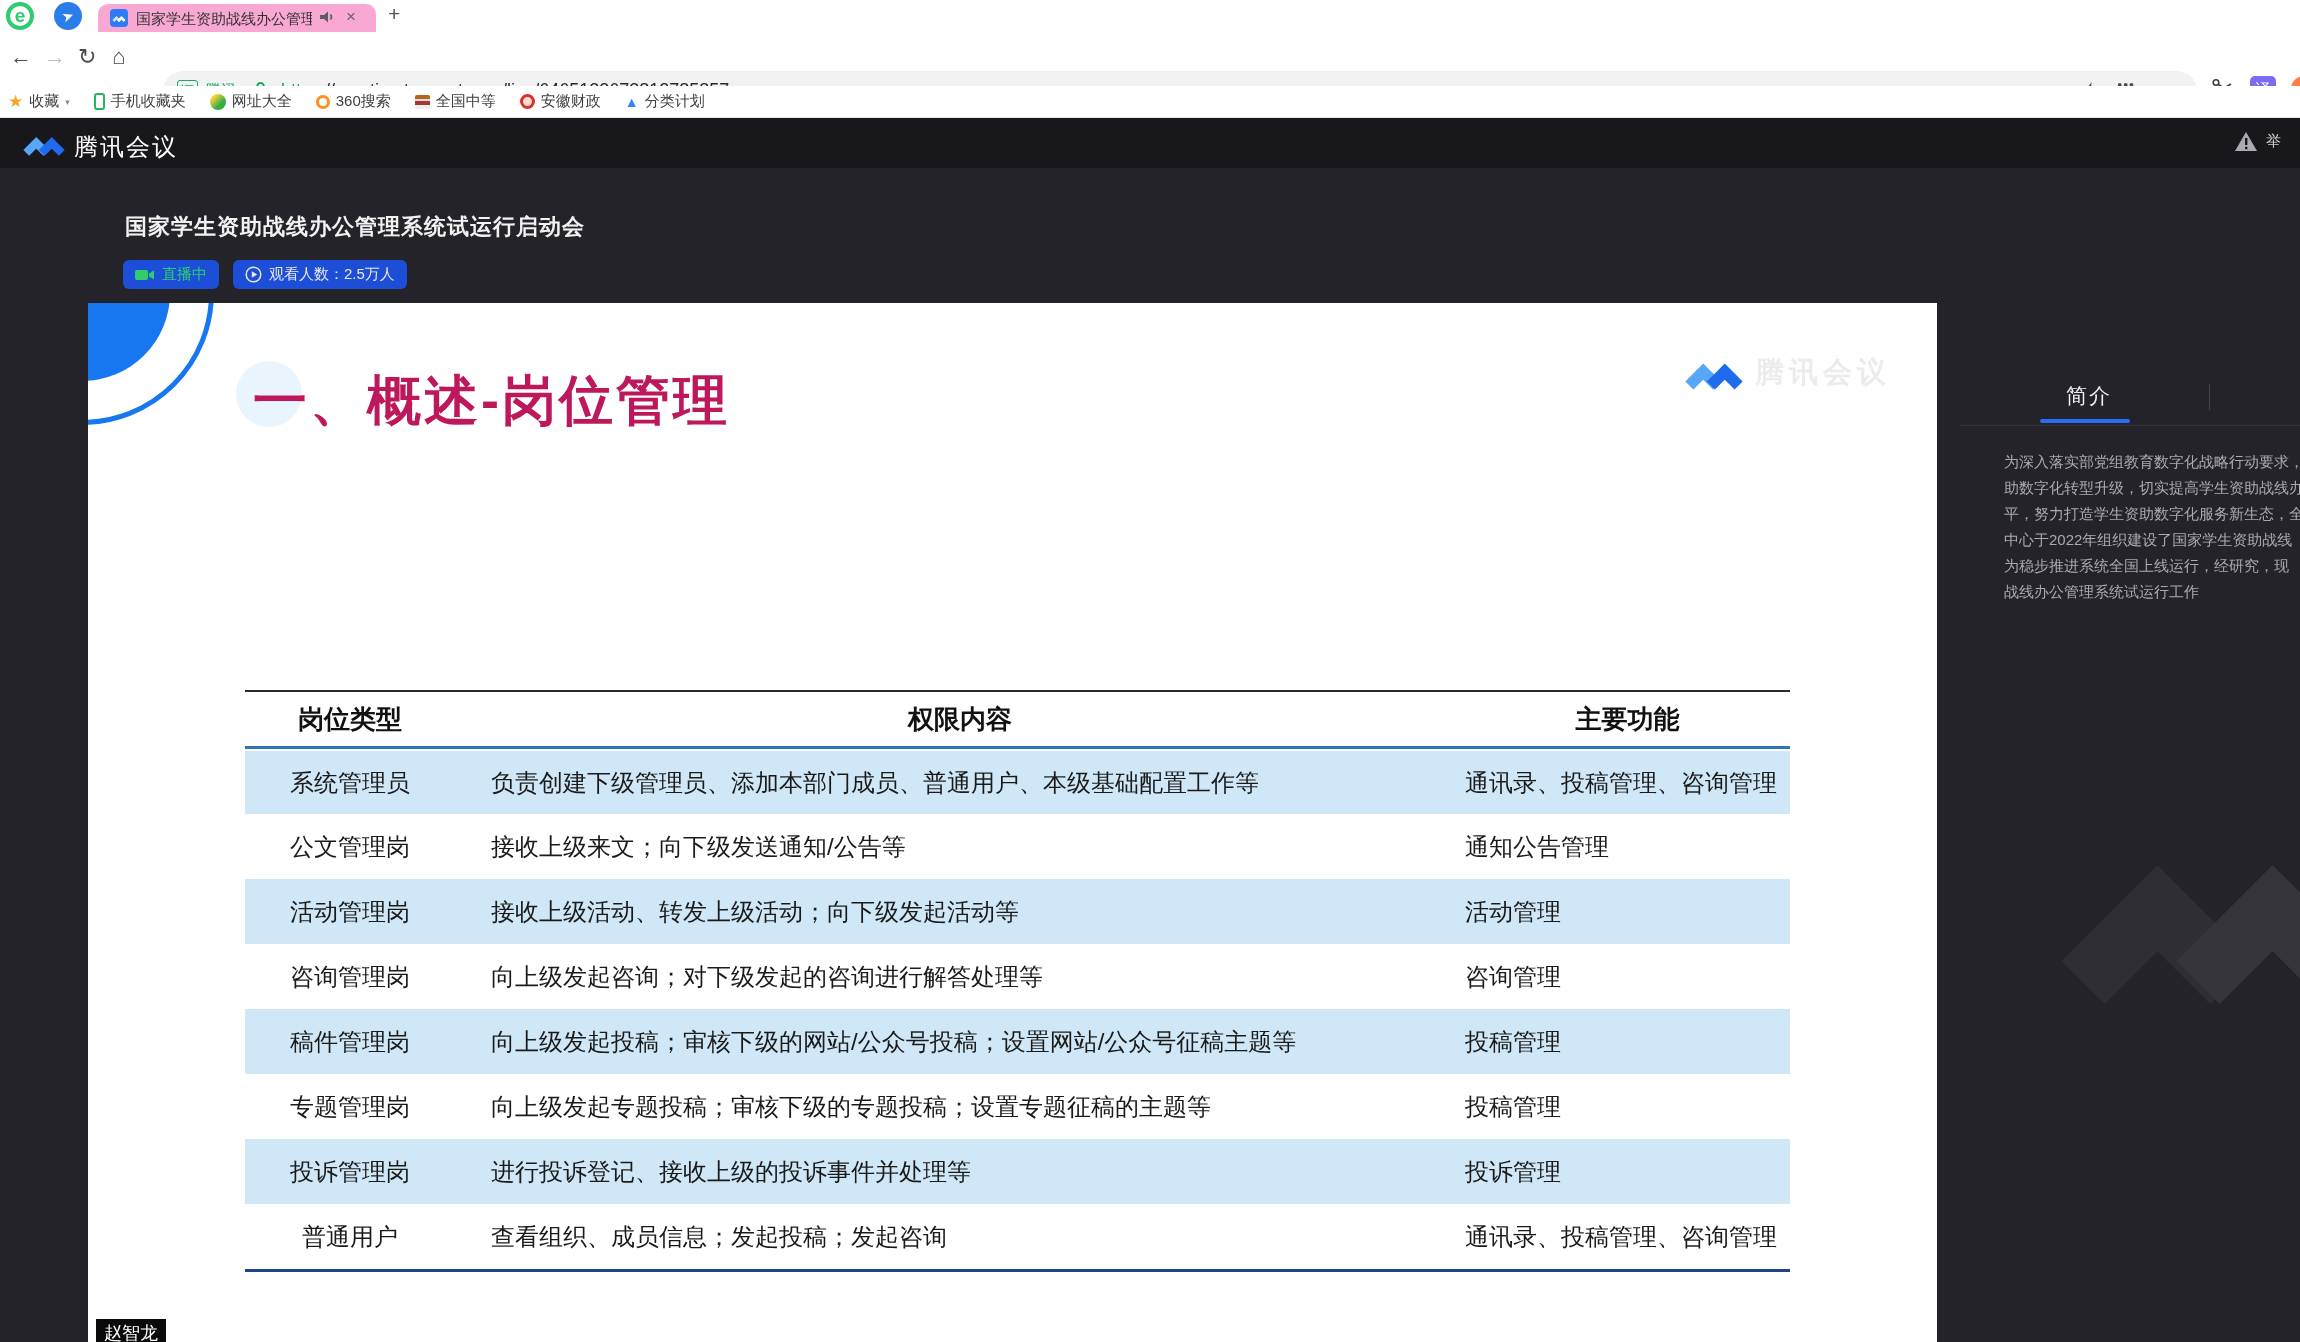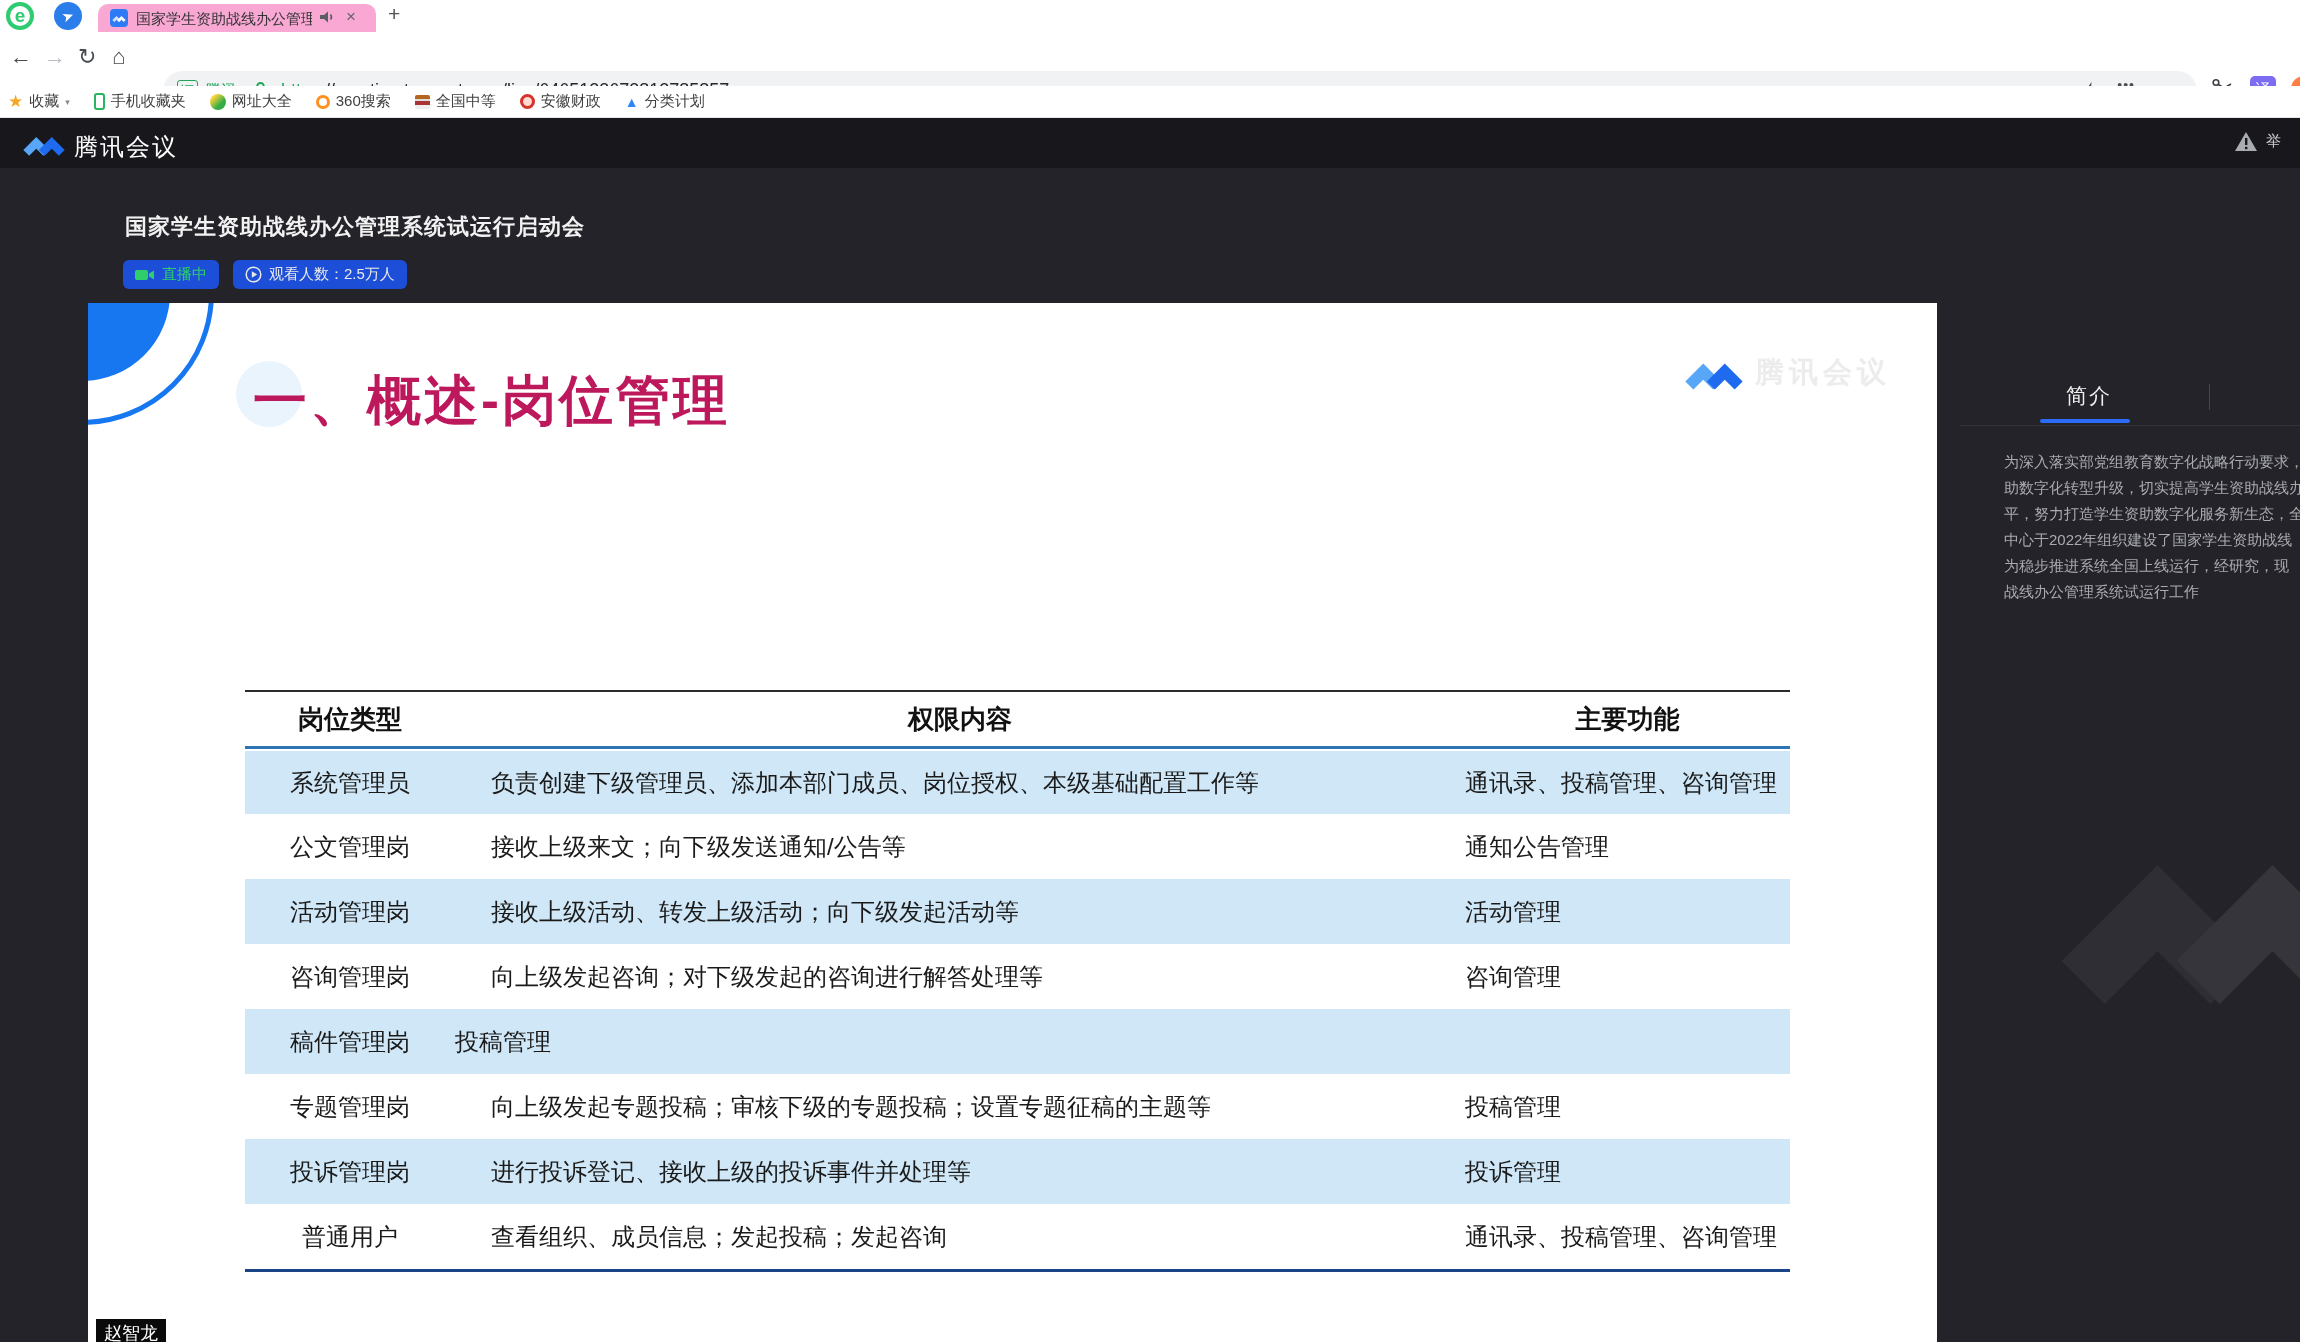--- a/index.html
+++ b/index.html
@@ -253,40 +253,41 @@
 
     <div id="table">
       <div class="trow" id="thead">
         <div>岗位类型</div>
         <div>权限内容</div>
         <div>主要功能</div>
       </div>
       <div>
         <div class="trow data">
           <div class="c-role">系统管理员</div>
-          <div class="c-perm">负责创建下级管理员、添加本部门成员、岗位授权、本级基础配置工作等</div>
+          <div class="c-perm">负责创建下级管理员、添加本部门成员、普通用户、本级基础配置工作等</div>
           <div class="c-func">通讯录、投稿管理、咨询管理</div>
         </div>
         <div class="trow data">
           <div class="c-role">公文管理岗</div>
           <div class="c-perm">接收上级来文；向下级发送通知/公告等</div>
           <div class="c-func">通知公告管理</div>
         </div>
         <div class="trow data">
           <div class="c-role">活动管理岗</div>
           <div class="c-perm">接收上级活动、转发上级活动；向下级发起活动等</div>
           <div class="c-func">活动管理</div>
         </div>
         <div class="trow data">
           <div class="c-role">咨询管理岗</div>
           <div class="c-perm">向上级发起咨询；对下级发起的咨询进行解答处理等</div>
           <div class="c-func">咨询管理</div>
         </div>
         <div class="trow data">
           <div class="c-role">稿件管理岗</div>
+          <div class="c-perm">向上级发起投稿；审核下级的网站/公众号投稿；设置网站/公众号征稿主题等</div>
           <div class="c-func">投稿管理</div>
         </div>
         <div class="trow data">
           <div class="c-role">专题管理岗</div>
           <div class="c-perm">向上级发起专题投稿；审核下级的专题投稿；设置专题征稿的主题等</div>
           <div class="c-func">投稿管理</div>
         </div>
         <div class="trow data">
           <div class="c-role">投诉管理岗</div>
           <div class="c-perm">进行投诉登记、接收上级的投诉事件并处理等</div>

